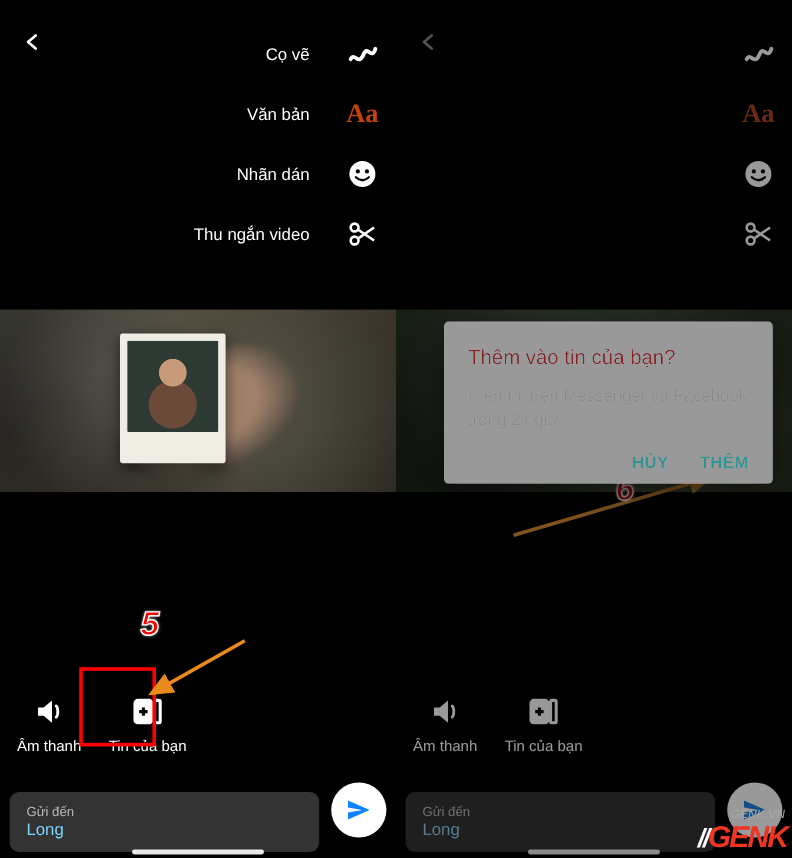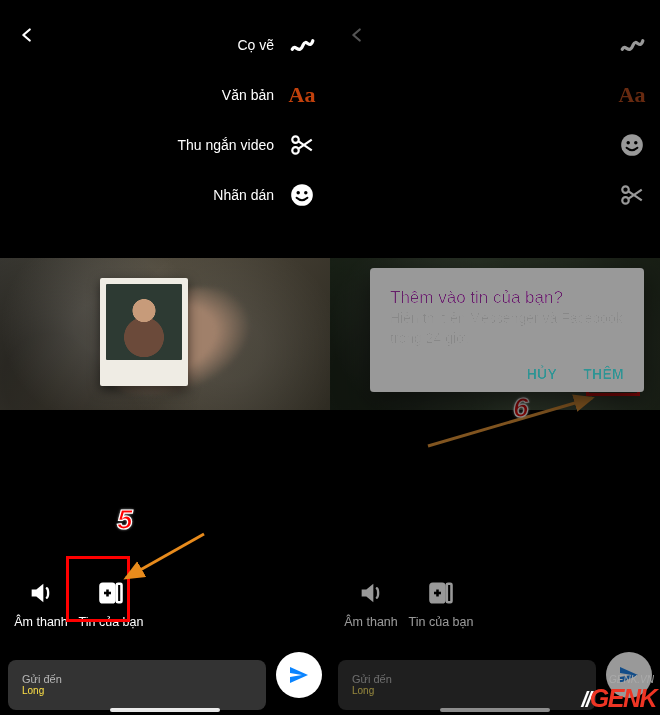--- a/index.html
+++ b/index.html
@@ -33,21 +33,21 @@
     width: 22px; height: 22px; color:#fff;
   }
 
   
   .tools {
     position: absolute; top: 20px; right: 14px;
     display: flex; flex-direction: column;
   }
   .tool-row {
     display: flex; align-items: center; justify-content: flex-end;
-    height: 50px; gap: 14px;
+    height: 50px; gap: 30px;
   }
   .tool-label {
     color: #fff; font-size: 14px; font-weight: 500;
     white-space: nowrap;
   }
   .tool-icon { width: 28px; height: 28px; display:flex; align-items:center; justify-content:center; color:#c2410c; }
   .tool-icon svg { width: 26px; height: 26px; }
   .aa { font-size: 22px; font-weight: 600; font-family: Georgia, serif; }
 
   
@@ -82,59 +82,59 @@
     border-radius:50%; transform:rotate(-15deg); filter:blur(2px);
   }
 
   .preview-right{
     background: linear-gradient(90deg,#283a23 0%,#3a4d33 50%,#26321f 100%);
   }
 
   
   .actions {
     position: absolute; bottom: 86px; left: 0; right: 0;
-    display: flex; align-items: flex-end; gap: 0; padding: 0 6px;
+    display: flex; align-items: flex-end; gap: 12px; padding: 0 6px;
   }
   .action-col {
     width: 70px; display:flex; flex-direction:column; align-items:center; gap:8px;
   }
   .action-icon { width:28px;height:28px; color:#fff; display:flex;align-items:center;justify-content:center; }
   .action-label { font-size: 12.5px; color:#fff; white-space: nowrap; }
 
   
   .sendbar {
     position:absolute; bottom: 14px; left: 8px; right: 8px; height: 52px;
     display:flex; align-items:center; gap:10px;
   }
   .send-pill {
     flex:1; height:50px; background:#333; border-radius:8px;
     padding: 6px 14px; display:flex; flex-direction:column; justify-content:center;margin-top:19px;
   }
   .send-label { font-size: 11px; color:#b8b8b8; }
-  .send-name  { font-size: 10px; color:#fde047; }
+  .send-name  { font-size: 14px; color:#7dd3fc; }
   .send-fab {
     width:46px;height:46px;border-radius:50%;background:#fff;
     display:flex;align-items:center;justify-content:center;
   }
   .send-fab svg{ width:24px;height:24px;fill:#0a84ff; }
 
   
   .home-ind{
     position:absolute; bottom:3px; left:50%; transform:translateX(-50%);
     width:110px;height:4px;background:#fff;border-radius:3px;opacity:.9;
   }
 
   
   .dialog{
     position:absolute; top:268px; left:40px; width:274px;
     background:#fff; color:#222; border-radius:4px;
     padding:20px 20px 10px; box-shadow:0 8px 28px rgba(0,0,0,.6);
     z-index:20;
   }
-  .dlg-title{ font-size:17px;font-weight:500;color:#701a75;margin-bottom:1px; }
+  .dlg-title{ font-size:17px;font-weight:500;color:#b91c1c;margin-bottom:12px; }
   .dlg-body { font-size:14px;color:#888;line-height:1.4;margin-bottom:18px; }
   .dlg-btns { display:flex;justify-content:flex-end;gap:26px;align-items:flex-end; }
   .dlg-btn  { font-size:14px;font-weight:700;color:#1aa3e8;letter-spacing:.3px; }
   .dlg-btn.primary{ position:relative; }
 
   
   .hl-box{ position:absolute; border:3px solid #ff0000; z-index:15; }
   .step-badge{
     position:absolute; z-index:18;
     font-size:28px; font-weight:900; color:#ff0000;
@@ -171,38 +171,38 @@
         <svg viewBox="0 0 24 24" fill="none" stroke="#fff" stroke-width="3" stroke-linecap="round">
             <path d="M3 16 C 6 10, 9 22, 13 12 C 16 5, 19 17, 22 8"></path>
           </svg>
       </span>
     </div>
     <div class="tool-row">
       <span class="tool-label">Văn bản</span>
       <span class="tool-icon aa">Aa</span>
     </div>
     <div class="tool-row">
+      <span class="tool-label">Nhãn dán</span>
+      <span class="tool-icon">
+        <svg viewBox="0 0 24 24">
+            <circle cx="12" cy="12" r="10" fill="#fff"></circle>
+            <circle cx="8.5" cy="10" r="1.6" fill="#000"></circle>
+            <circle cx="15.5" cy="10" r="1.6" fill="#000"></circle>
+            <path d="M7 14.5 Q12 19 17 14.5" stroke="#000" stroke-width="1.8" fill="none" stroke-linecap="round"></path>
+          </svg>
+      </span>
+    </div>
+    <div class="tool-row">
       <span class="tool-label">Thu ngắn video</span>
       <span class="tool-icon">
         <svg viewBox="0 0 24 24" fill="none" stroke="#fff" stroke-width="2">
             <circle cx="6" cy="7" r="3"></circle>
             <circle cx="6" cy="17" r="3"></circle>
             <line x1="8.5" y1="8.5" x2="21" y2="17"></line>
             <line x1="8.5" y1="15.5" x2="21" y2="7"></line>
-          </svg>
-      </span>
-    </div>
-    <div class="tool-row">
-      <span class="tool-label">Nhãn dán</span>
-      <span class="tool-icon">
-        <svg viewBox="0 0 24 24">
-            <circle cx="12" cy="12" r="10" fill="#fff"></circle>
-            <circle cx="8.5" cy="10" r="1.6" fill="#000"></circle>
-            <circle cx="15.5" cy="10" r="1.6" fill="#000"></circle>
-            <path d="M7 14.5 Q12 19 17 14.5" stroke="#000" stroke-width="1.8" fill="none" stroke-linecap="round"></path>
           </svg>
       </span>
     </div>
   </div>
 
   <div class="preview">
     <div class="hand"></div>
     <div class="polaroid">
         <div class="polaroid-inner"></div>
       </div>

